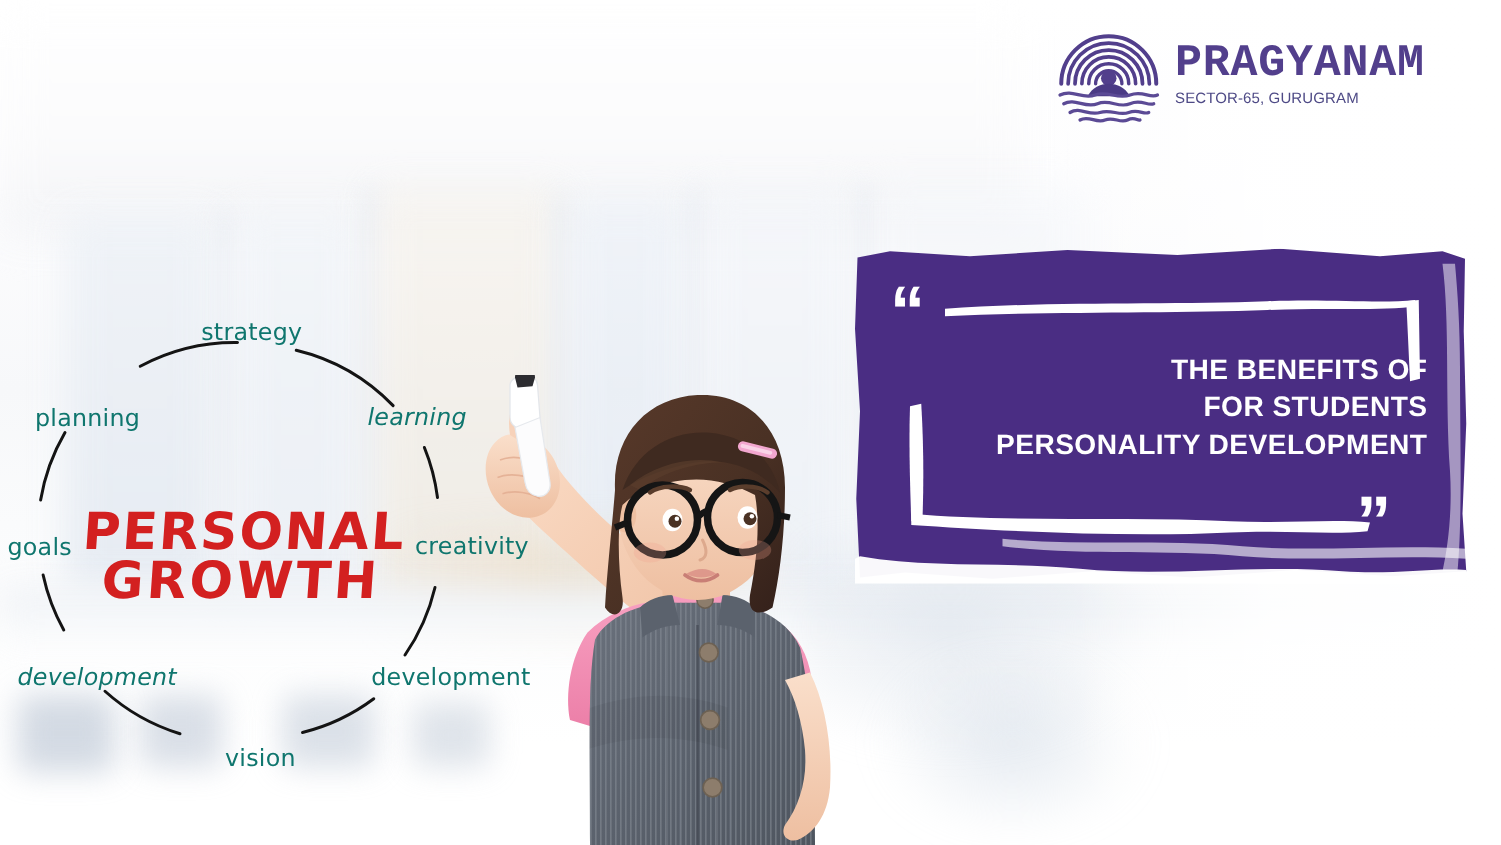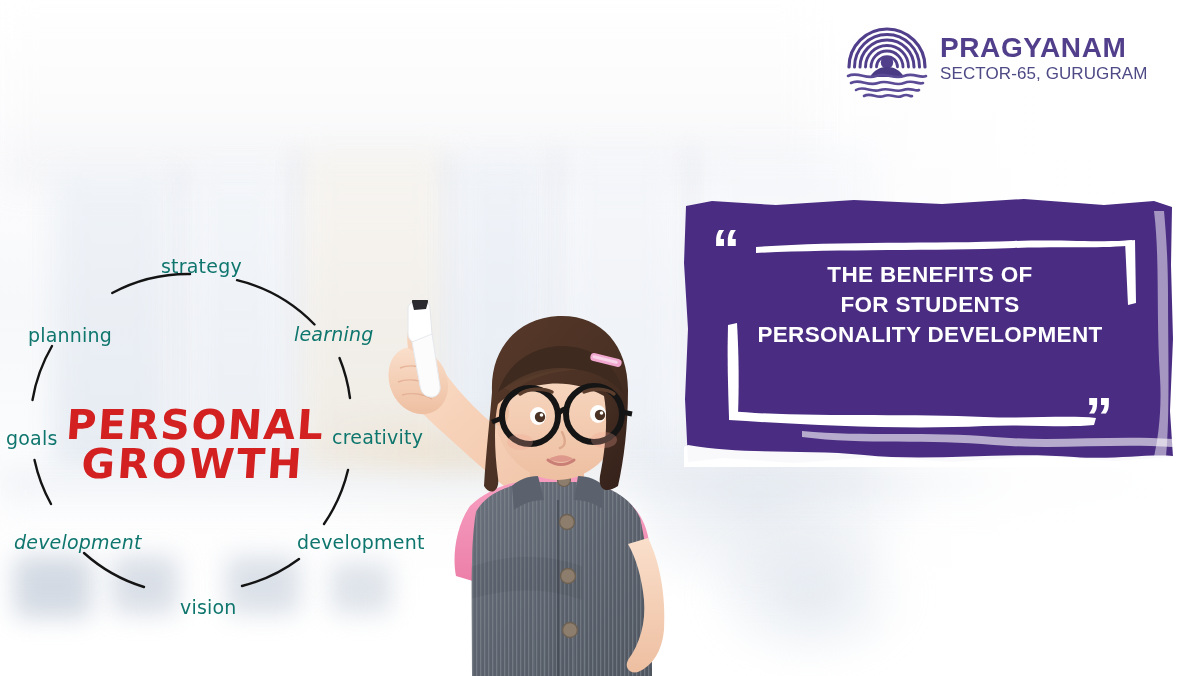--- a/index.html
+++ b/index.html
@@ -62,30 +62,30 @@
     transform:skewX(-4deg);}
   .dcenter .l2{letter-spacing:2.5px;}
 
   
   #girl{position:absolute;left:352px;top:300px;width:400px;height:376px;}
 
   
   #logo{position:absolute;left:846px;top:14px;width:310px;height:90px;display:flex;align-items:center;gap:12px;}
   #logo .mark{width:82px;height:84px;flex:0 0 auto;}
   #logo .wordmark{display:flex;flex-direction:column;justify-content:center;}
-  #logo .brand{font-size:28px;font-weight:bold;color:#523f8c;letter-spacing:.6px;line-height:1.02;
-    font-family:Liberation Sans, sans-serif;}
-  #logo .sub{font-size:17px;color:#4e4a86;letter-spacing:.1px;margin-top:2px;
+  #logo .brand{font-size:36px;font-weight:bold;color:#523f8c;letter-spacing:.6px;line-height:1.02;
+    font-family:Liberation Mono, monospace;text-align:center;}
+  #logo .sub{font-size:12px;color:#4e4a86;letter-spacing:.1px;margin-top:2px;
     font-family:"Liberation Sans", sans-serif;}
 
   
   #banner{position:absolute;left:684px;top:199px;width:490px;height:268px;}
   #banner svg{position:absolute;left:0;top:0;}
-  #banner .headline{position:absolute;left:34px;top:61px;width:424px;
-    color:#ffffff;text-align:center;font-weight:bold;
+  #banner .headline{position:absolute;left:34px;top:82px;width:424px;
+    color:#ffffff;text-align:right;font-weight:bold;
     font-size:22.5px;line-height:1.33;letter-spacing:.35px;
     font-family:"Liberation Sans", sans-serif;}
   #banner .hl-line{display:block;}
 </style>
 </head>
 <body>
 
 <div id="stage">
 
   <div class="bg-photo">

